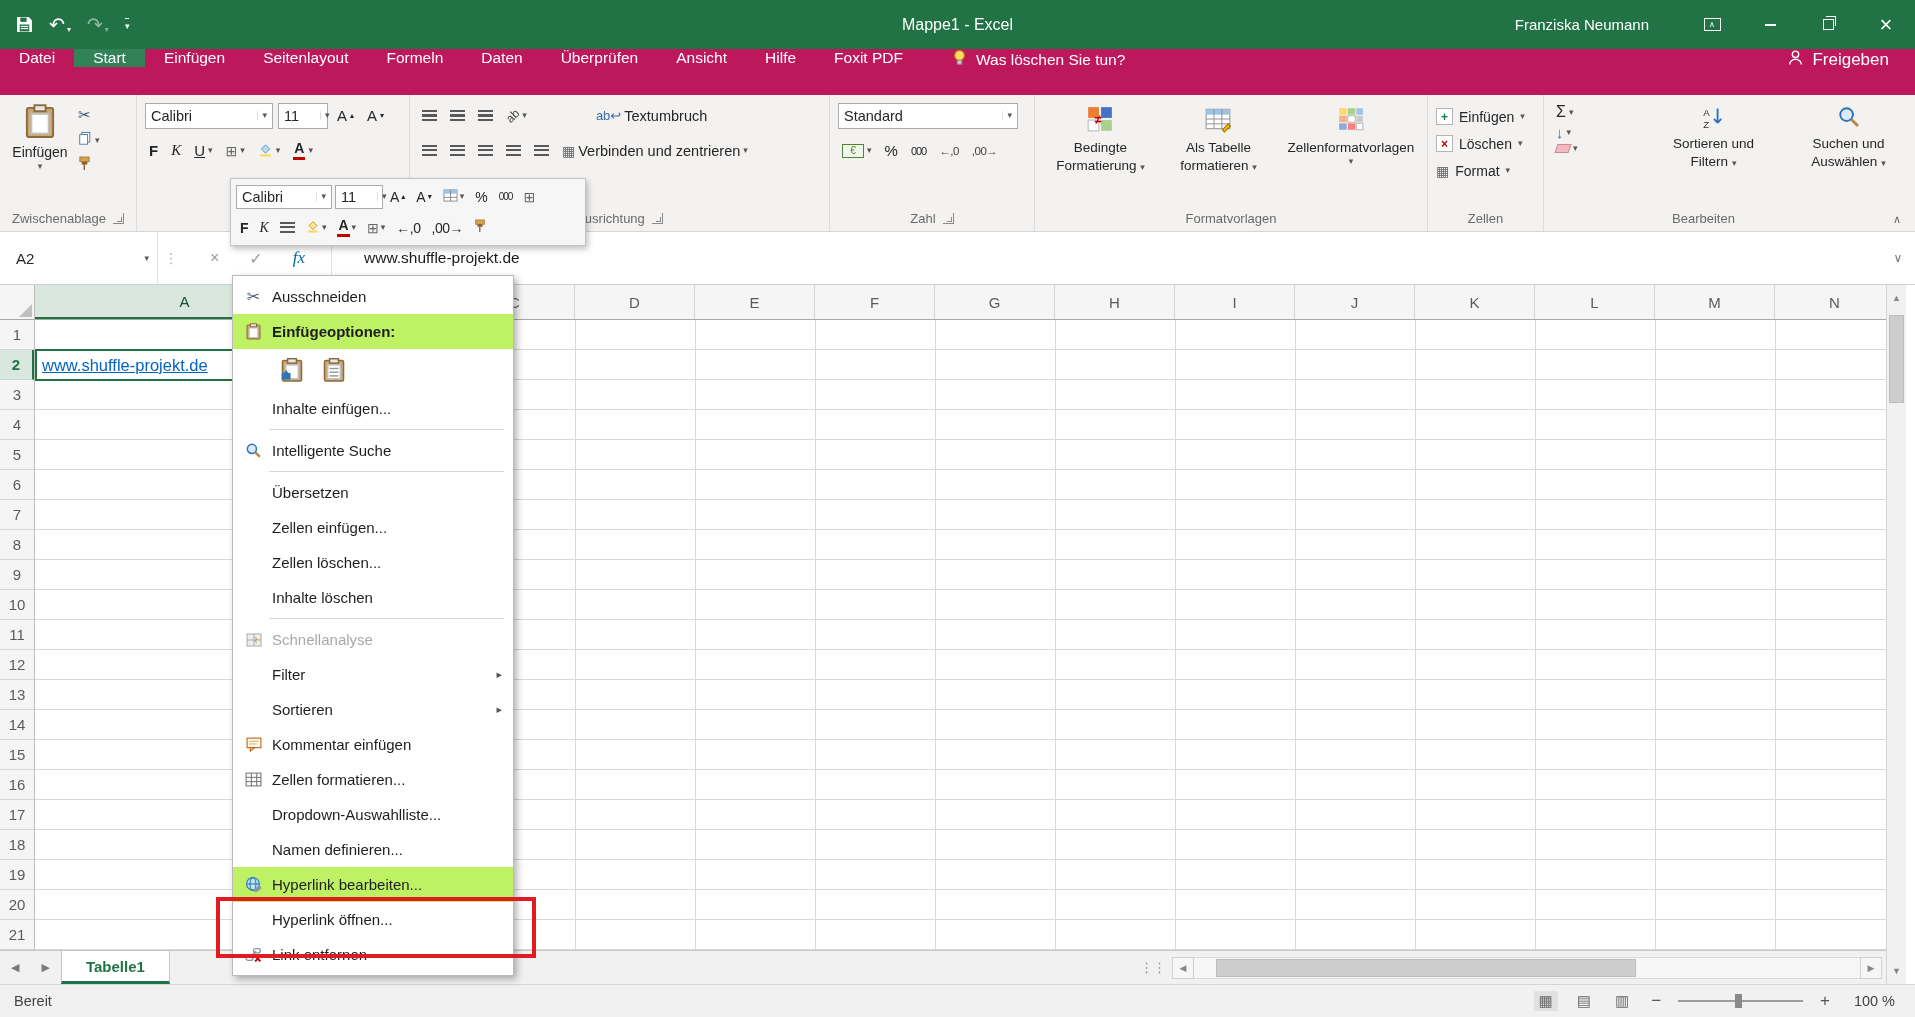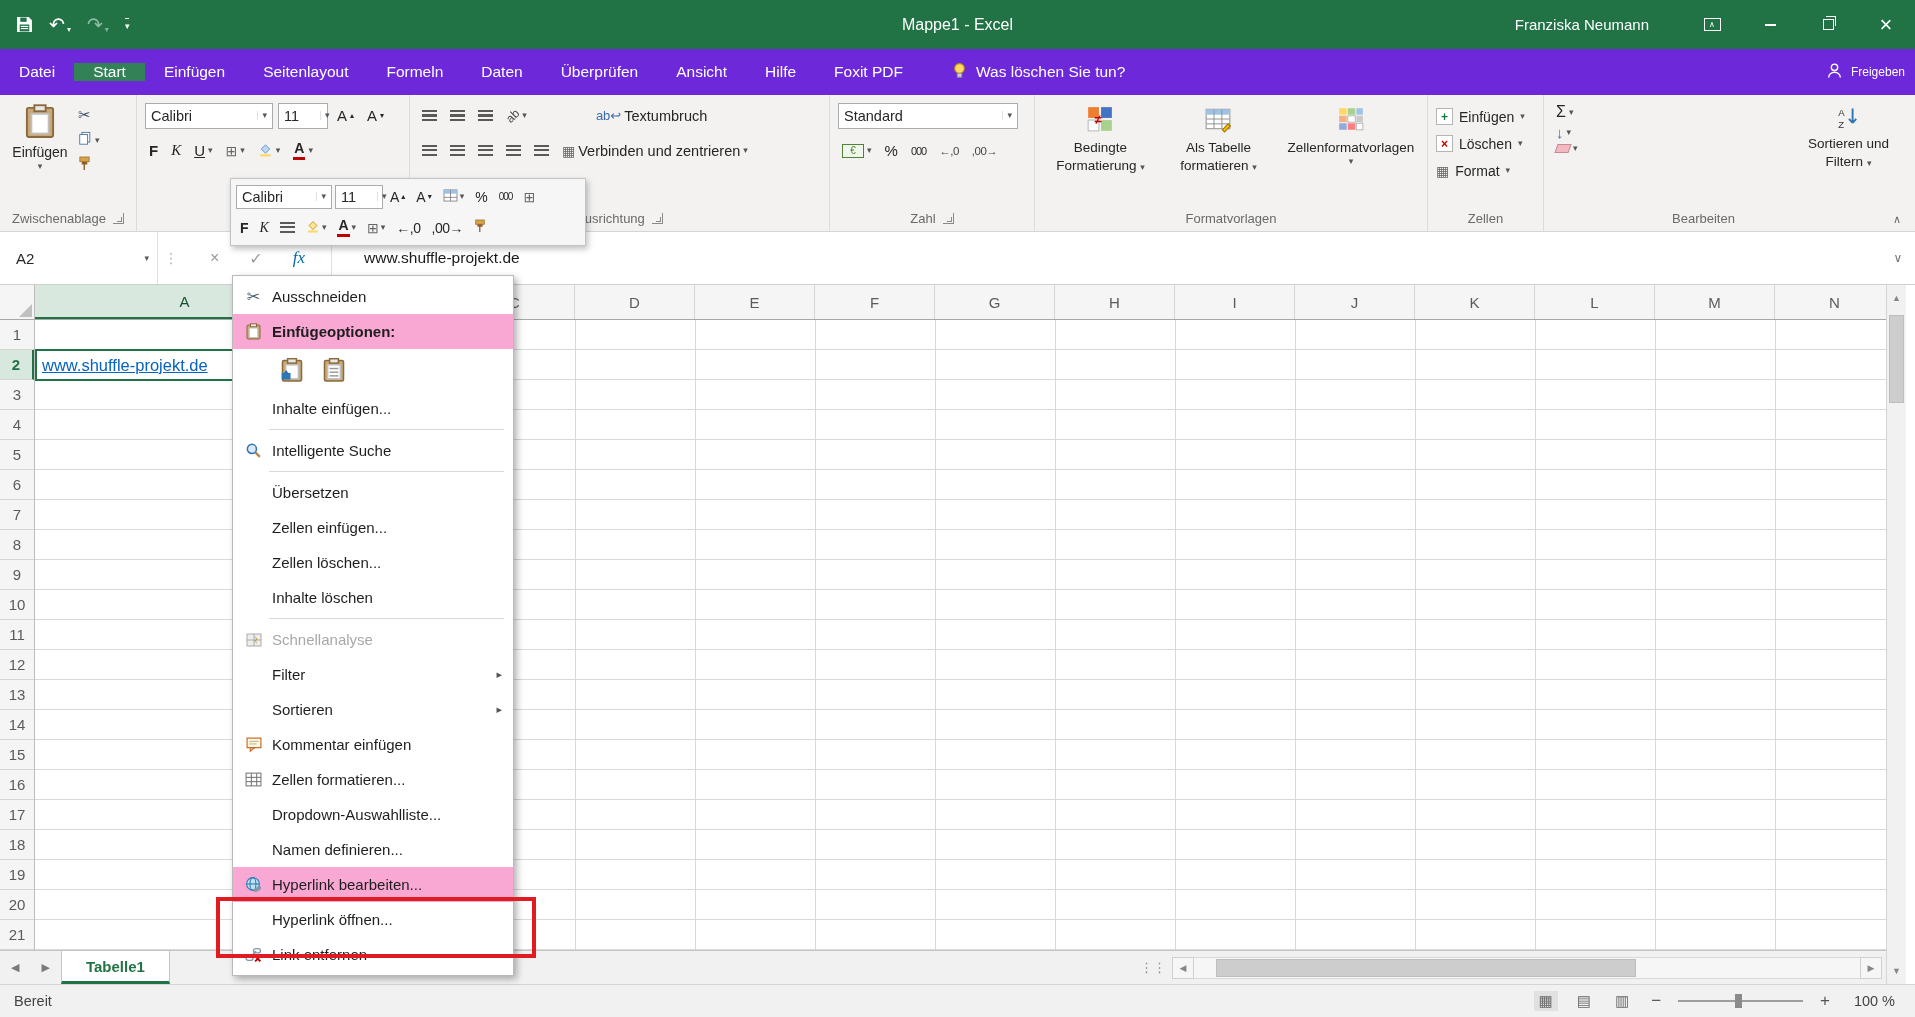--- a/index.html
+++ b/index.html
@@ -18,26 +18,26 @@
 .tb-right{margin-left:auto;display:flex;align-items:center;height:100%;z-index:2}
 .tb-user{font-size:15px;margin-right:34px}
 .winbtn{width:58px;height:100%;display:flex;align-items:center;justify-content:center;font-size:19px}
 .rdo-icon{width:17px;height:13px;border:1px solid #fff;display:inline-flex;align-items:center;justify-content:center}
 .rdo-arrow{font-size:8px;line-height:1}
 .min-icon{width:11px;border-bottom:2px solid #fff}
 .rest-icon{width:11px;height:11px;border:1.5px solid #fff;position:relative;background:transparent}
 .rest-icon::before{content:"";position:absolute;left:2px;top:-4px;width:9px;height:9px;border:1.5px solid #fff;border-bottom:none;border-left:none}
 
 
-.tabrow{position:absolute;left:0;top:49px;width:1915px;height:46px;background:#6d28d9;display:flex;align-items:center;color:#fff}
+.tabrow{position:absolute;left:0;top:49px;width:1915px;height:46px;background:#be185d;display:flex;align-items:flex-start;color:#fff}
 .tabs{display:flex;align-items:stretch}
 .tab{display:flex;align-items:center;padding:0 19px;font-size:15.5px;cursor:default;white-space:nowrap}
 .tab.active{background:#338157}
 .tellme{display:flex;align-items:center;gap:9px;margin-left:30px;font-size:15.5px}
-.share{margin-left:auto;display:flex;align-items:center;gap:8px;padding-right:10px;font-size:12px}
+.share{margin-left:auto;display:flex;align-items:center;gap:8px;padding-right:26px;font-size:17px}
 
 
 .ribbon{position:absolute;left:0;top:95px;width:1915px;height:137px;background:#f3f2f1;border-bottom:1px solid #d5d5d5}
 .rgroup{position:absolute;top:0;height:100%;border-right:1px solid #dcdcdc;display:flex;flex-direction:column}
 .rg-body{flex:1;display:flex;padding:5px 4px 0 8px;gap:6px}
 .rg-body.col{flex-direction:column;gap:4px}
 .rrow{display:flex;align-items:center;gap:5px;height:31px}
 .rg-label{height:25px;display:flex;align-items:center;justify-content:center;gap:7px;font-size:13px;color:#6a6a6a}
 .launcher{width:11px;height:11px;border-right:1.5px solid #8a8a8a;border-bottom:1.5px solid #8a8a8a;position:relative}
 .launcher::after{content:"";position:absolute;right:1px;bottom:1px;width:4px;height:4px;border-right:1.5px solid #8a8a8a;border-bottom:1.5px solid #8a8a8a}
@@ -117,21 +117,21 @@
 .zoom-label{font-size:14.5px;min-width:48px;text-align:right}
 
 
 .minibar{position:absolute;left:230px;top:178px;width:356px;height:68px;background:#f6f6f6;border:1px solid #c3c3c3;box-shadow:2px 3px 6px rgba(0,0,0,.25);z-index:45;padding:2px 5px}
 .mt-row{height:31px;display:flex;align-items:center;gap:3px}
 .mbtn{display:inline-flex;align-items:center;gap:2px;padding:1px 4px;font-size:14px;color:#262626}
 
 
 .context-menu{position:absolute;left:232px;top:275px;width:282px;background:#fff;border:1px solid #bababa;box-shadow:3px 3px 7px rgba(0,0,0,.3);z-index:40;padding:3px 0;font-size:15px}
 .cm-item{height:35px;display:flex;align-items:center;padding-left:7px;position:relative;color:#1e1e1e;white-space:nowrap}
-.cm-item.highlight{background:#f9a8d4}
+.cm-item.highlight{background:#bef264}
 .cm-item.disabled{color:#a8a8a8}
 .cm-item.bold{font-weight:bold}
 .cm-icon{width:27px;display:inline-flex;justify-content:center;align-items:center;flex:none}
 .cm-label{margin-left:5px;overflow:hidden}
 .cm-arrow{position:absolute;right:11px;color:#555;font-size:11px}
 .cm-sep{height:1px;background:#d9d9d9;margin:3px 9px 3px 36px}
 .cm-paste-row{height:42px;display:flex;align-items:center;gap:12px;padding-left:44px}
 .paste-opt{width:30px;height:32px;display:inline-flex;align-items:center;justify-content:center}
 
 
@@ -458,20 +458,28 @@
             </span>
         </div>
         <div class="bigbtn" style="width:125px">
           <span><svg width="24" height="24" viewBox="0 0 20 20">
                 <text x="1" y="9" font-size="8" fill="#333">A</text>
                 <text x="1" y="19" font-size="8" fill="#333">Z</text>
                 <path d="M13 3 v12 M13 15 l-3 -3.5 M13 15 l3 -3.5" stroke="#2e75b6" fill="none" stroke-width="1.6"></path>
               </svg></span>
           <span>Sortieren und</span>
           <span><span>Filtern</span> <span class="dd">▾</span></span>
+        </div>
+        <div class="bigbtn" style="width:125px">
+          <span><svg width="24" height="24" viewBox="0 0 20 20">
+                <circle cx="8" cy="8" r="5.3" fill="#dce9f7" stroke="#2e75b6" stroke-width="1.6"></circle>
+                <line x1="12" y1="12" x2="17.5" y2="17.5" stroke="#b3884a" stroke-width="2.4"></line>
+              </svg></span>
+          <span>Suchen und</span>
+          <span><span>Auswählen</span> <span class="dd">▾</span></span>
         </div>
       </div>
       <div class="rg-label" style="padding-right:52px">
           <span>Bearbeiten</span>
         </div>
     </div>
 
     <span class="ribbon-collapse">∧</span>
   </div>
 

